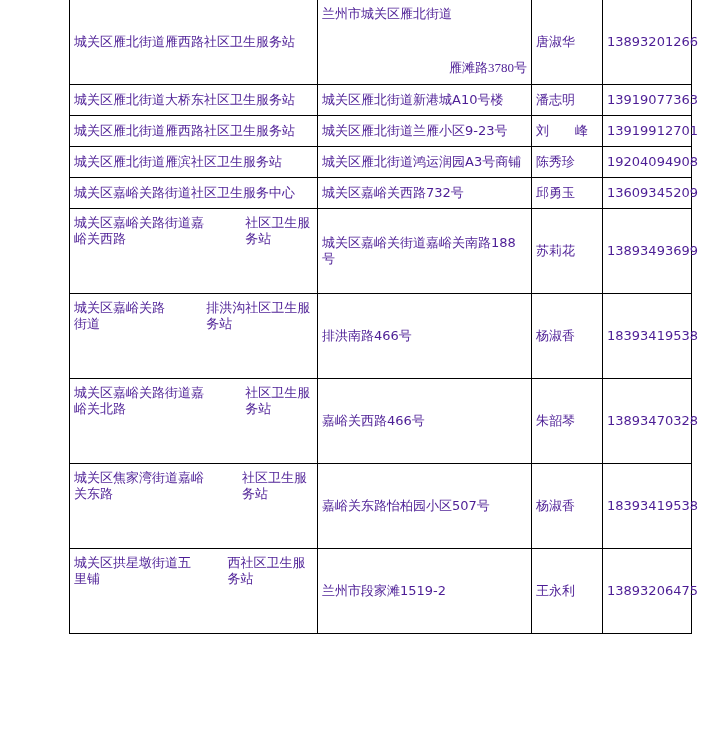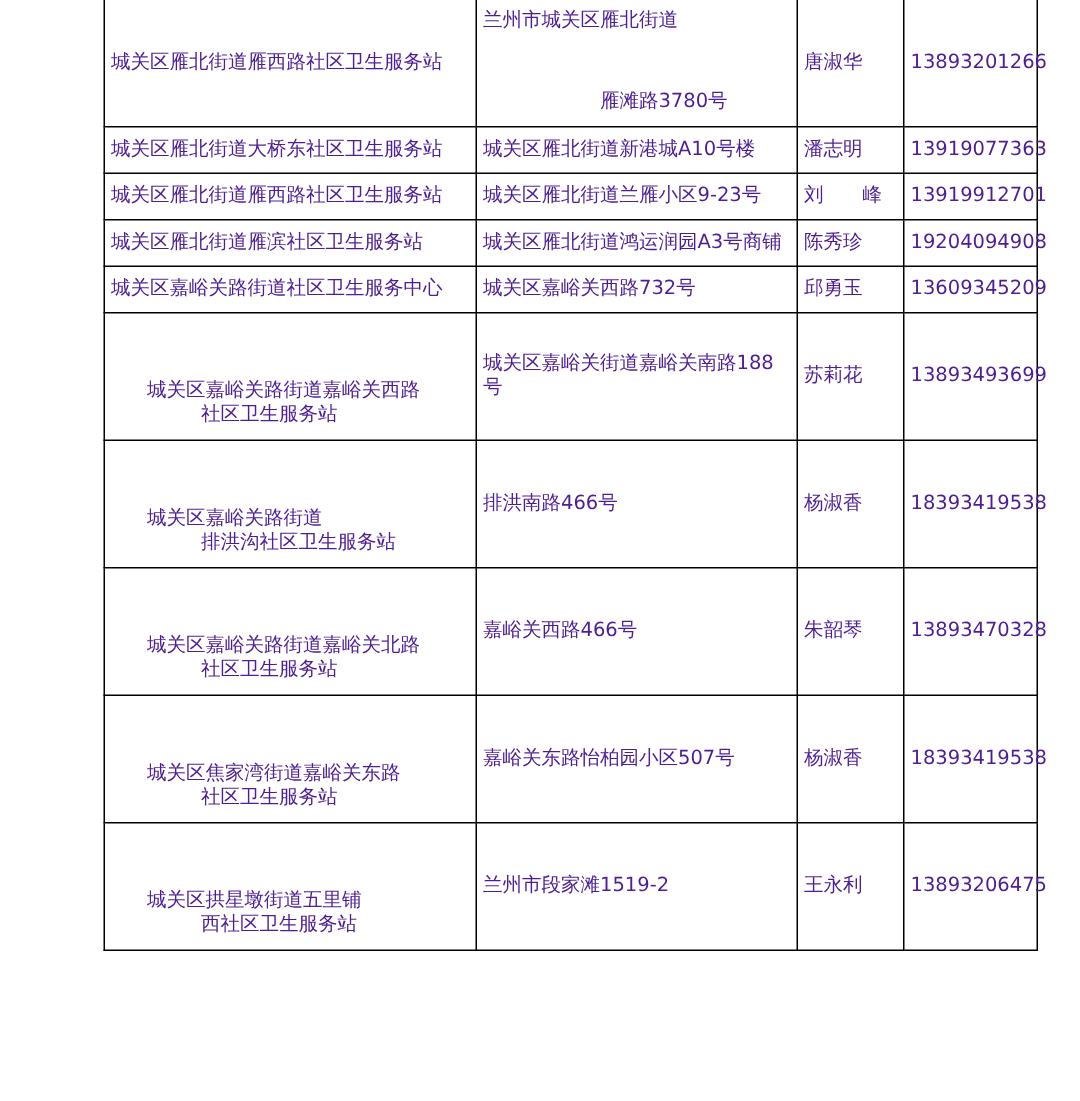--- a/index.html
+++ b/index.html
@@ -72,26 +72,24 @@
 
   
   tr.row-1line td { height: 30px; }
 
   
   tr.row-2line td { height: 84px; }
   tr.row-2line.row-tall td { height: 84px; }
 
   .stack {
     display: flex;
-    flex-direction: column;
-    justify-content: flex-end;
+    justify-content: flex-start;
     height: 100%;
     box-sizing: border-box;
     padding: 6px 0 8px 0;
-    margin-left: 24px;
   }
   .stack .line-a {
     text-align: left;
   }
   .stack .line-b {
     text-align: left;
     padding-left: 36px;
   }
 
   
@@ -104,21 +102,21 @@
   
   .addr-stack {
     display: flex;
     flex-direction: column;
     justify-content: space-between;
     height: 100%;
     box-sizing: border-box;
     padding: 6px 0 8px 0;
   }
   .addr-stack .line-a { text-align: left; }
-  .addr-stack .line-b { text-align: center; padding-left: 36px; }
+  .addr-stack .line-b { text-align: right; padding-left: 36px; font-family: Liberation Serif, serif; }
 </style>
 </head>
 <body>
 
 <div class="page">
   <div class="table-wrap">
     <table class="roster">
       <colgroup>
         <col class="c-name">
         <col class="c-addr">

